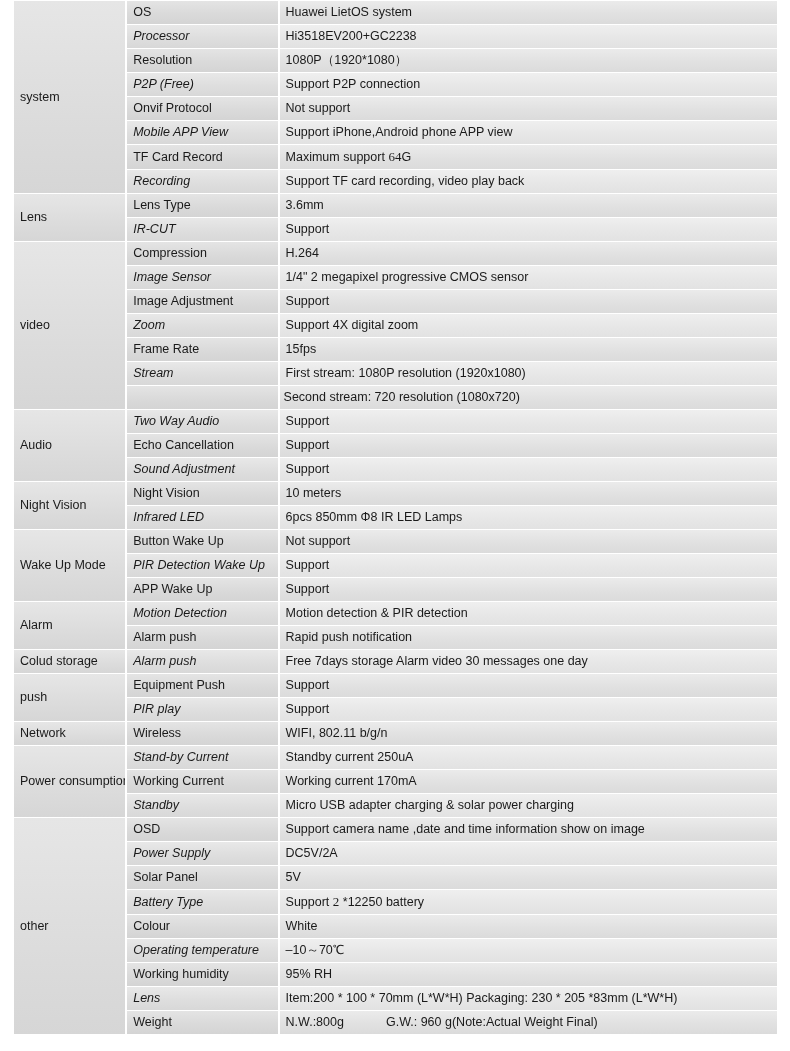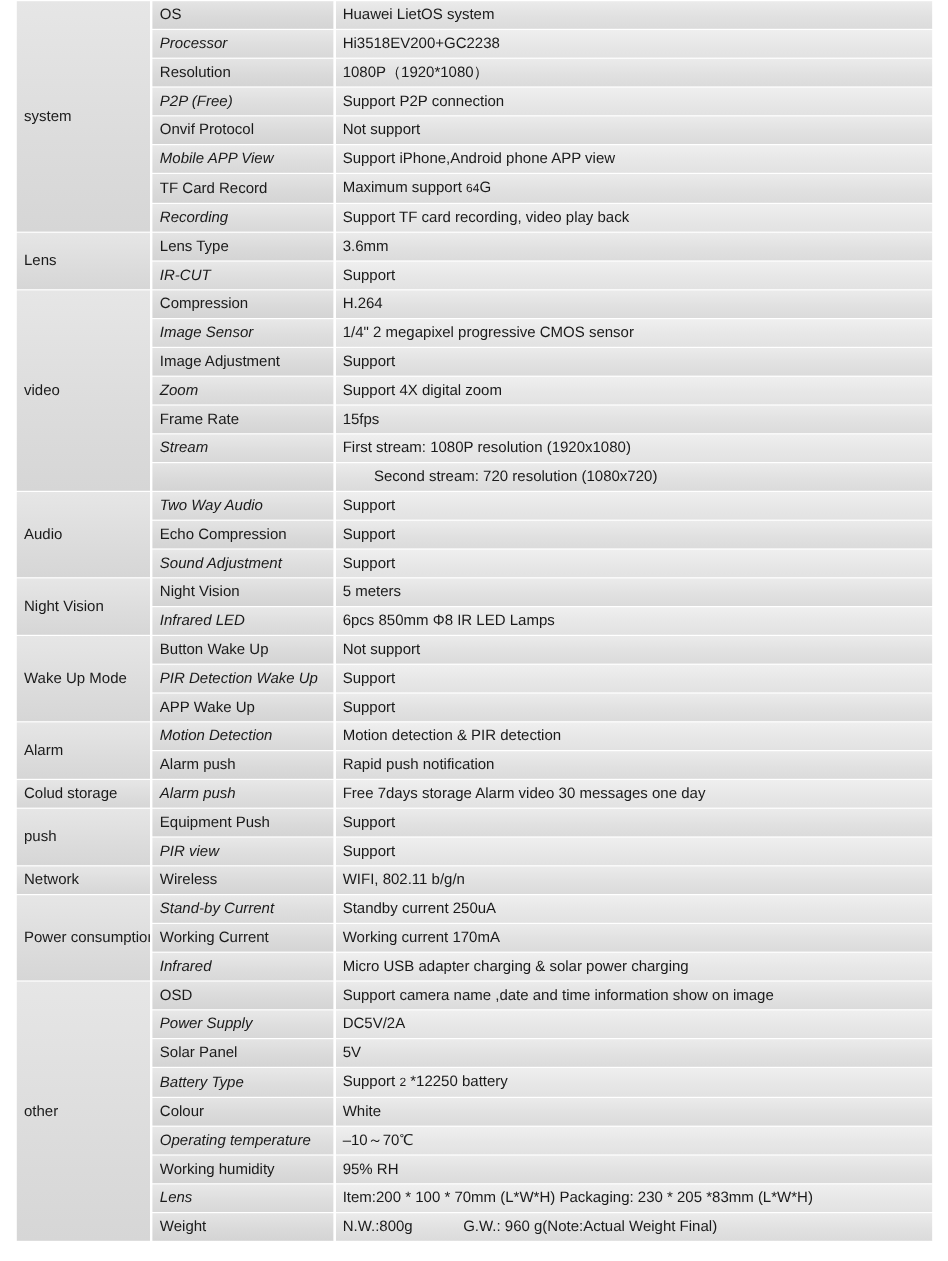--- a/index.html
+++ b/index.html
@@ -70,27 +70,27 @@
   tr.alt td.col-value {
     background: linear-gradient(to bottom, #efefef 0%, #e7e7e7 55%, #e2e2e2 100%);
   }
   tr.alt td.col-attr {
     background: linear-gradient(to bottom, #e8e8e8 0%, #dedede 55%, #d8d8d8 100%);
     font-style: italic;
   }
 
   
   td.col-value.indent {
-    padding-left: 32px;
+    padding-left: 4px;
   }
 
   
   .alt-num {
-    font-family: Liberation Sans, sans-serif;
-    font-size: 10px;
+    font-family: Liberation Serif, serif;
+    font-size: 13px;
   }
 
   .wide-gap {
     display: inline-block;
     width: 42px;
   }
 </style>
 </head>
 <body>
 
@@ -167,31 +167,31 @@
         <tr>
           <td class="col-attr blank"></td>
           <td class="col-value indent">Second stream: 720 resolution (1080x720)</td>
         </tr>
         <tr class="alt">
           <td class="col-group" rowspan="3">Audio</td>
           <td class="col-attr">Two Way Audio</td>
           <td class="col-value">Support</td>
         </tr>
         <tr>
-          <td class="col-attr">Echo Compression</td>
+          <td class="col-attr">Echo Cancellation</td>
           <td class="col-value">Support</td>
         </tr>
         <tr class="alt">
           <td class="col-attr">Sound Adjustment</td>
           <td class="col-value">Support</td>
         </tr>
         <tr>
           <td class="col-group" rowspan="2">Night Vision</td>
           <td class="col-attr">Night Vision</td>
-          <td class="col-value">5 meters</td>
+          <td class="col-value">10 meters</td>
         </tr>
         <tr class="alt">
           <td class="col-attr">Infrared LED</td>
           <td class="col-value">6pcs 850mm  Φ8  IR  LED Lamps</td>
         </tr>
         <tr>
           <td class="col-group" rowspan="3">Wake Up Mode</td>
           <td class="col-attr">Button Wake Up</td>
           <td class="col-value">Not support</td>
         </tr>
@@ -216,39 +216,39 @@
           <td class="col-group" rowspan="1">Colud storage</td>
           <td class="col-attr">Alarm push</td>
           <td class="col-value">Free 7days storage Alarm video  30 messages one day</td>
         </tr>
         <tr>
           <td class="col-group" rowspan="2">push</td>
           <td class="col-attr">Equipment Push</td>
           <td class="col-value">Support</td>
         </tr>
         <tr class="alt">
-          <td class="col-attr">PIR view</td>
+          <td class="col-attr">PIR play</td>
           <td class="col-value">Support</td>
         </tr>
         <tr>
           <td class="col-group" rowspan="1">Network</td>
           <td class="col-attr">Wireless</td>
           <td class="col-value">WIFI, 802.11 b/g/n</td>
         </tr>
         <tr class="alt">
           <td class="col-group" rowspan="3">Power consumption</td>
           <td class="col-attr">Stand-by Current</td>
           <td class="col-value">Standby current 250uA</td>
         </tr>
         <tr>
           <td class="col-attr">Working Current</td>
           <td class="col-value">Working current 170mA</td>
         </tr>
         <tr class="alt">
-          <td class="col-attr">Infrared</td>
+          <td class="col-attr">Standby</td>
           <td class="col-value">Micro USB adapter charging &amp; solar power charging</td>
         </tr>
         <tr>
           <td class="col-group" rowspan="9">other</td>
           <td class="col-attr">OSD</td>
           <td class="col-value">Support camera name ,date and time information show on image</td>
         </tr>
         <tr class="alt">
           <td class="col-attr">Power Supply</td>
           <td class="col-value">DC5V/2A</td>

